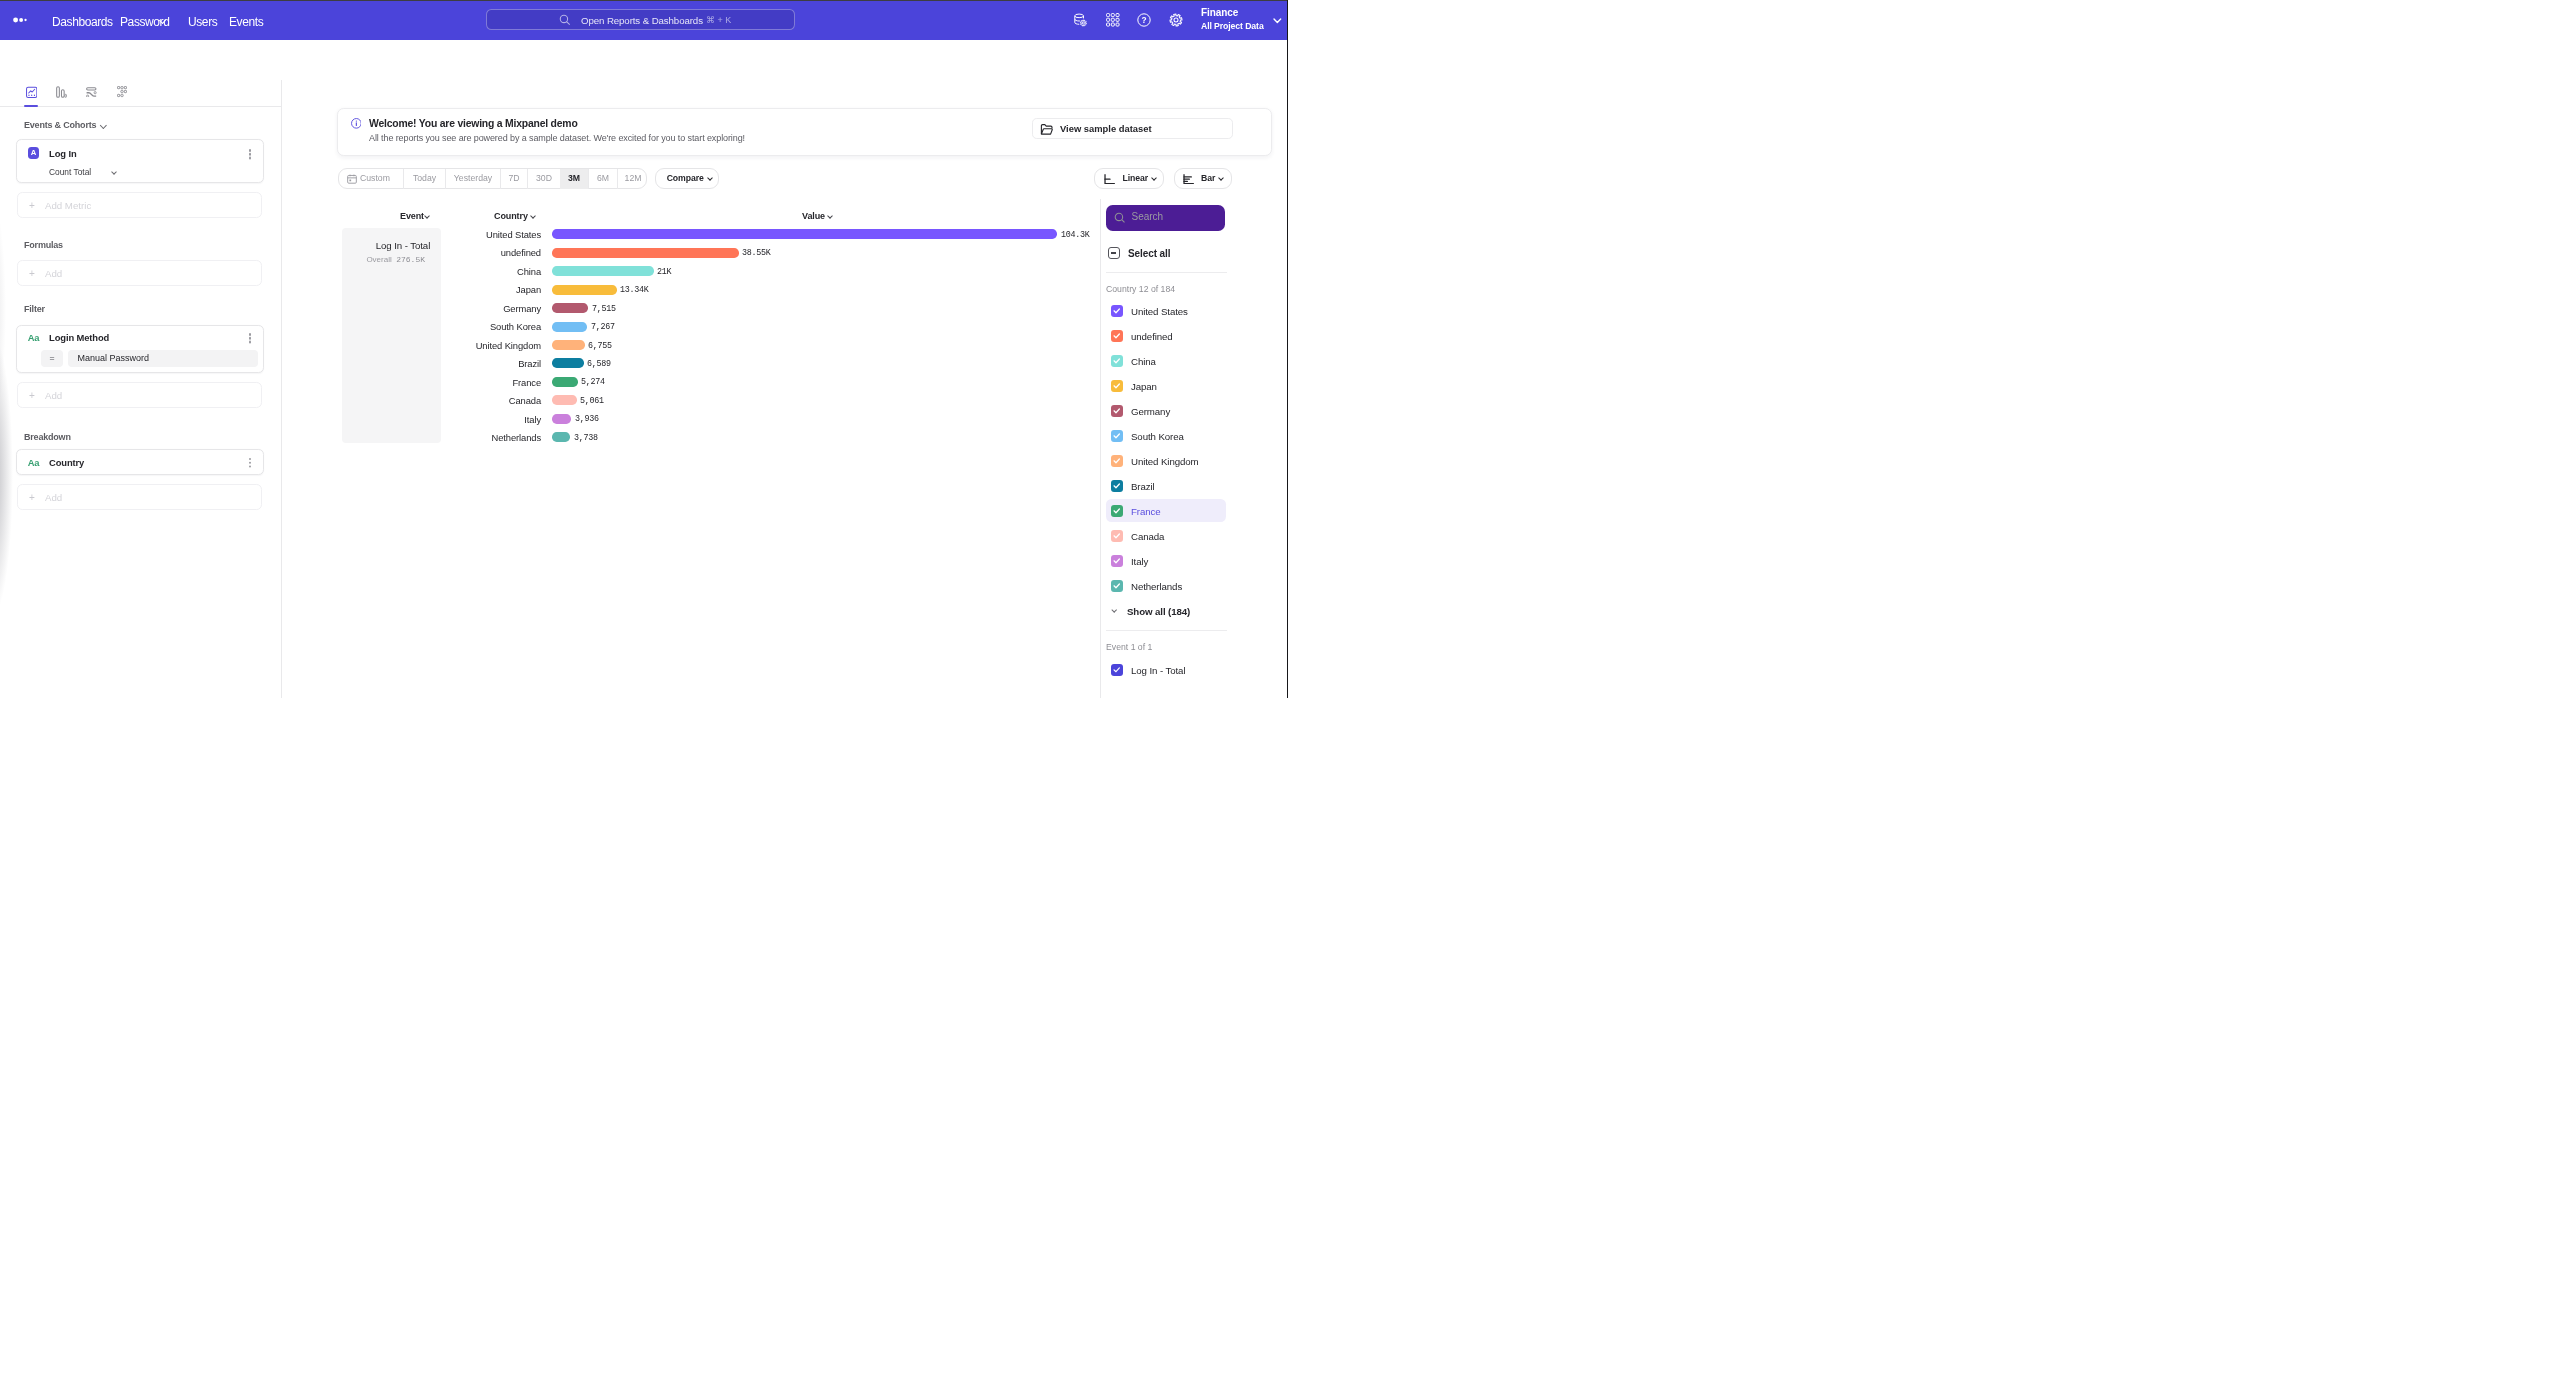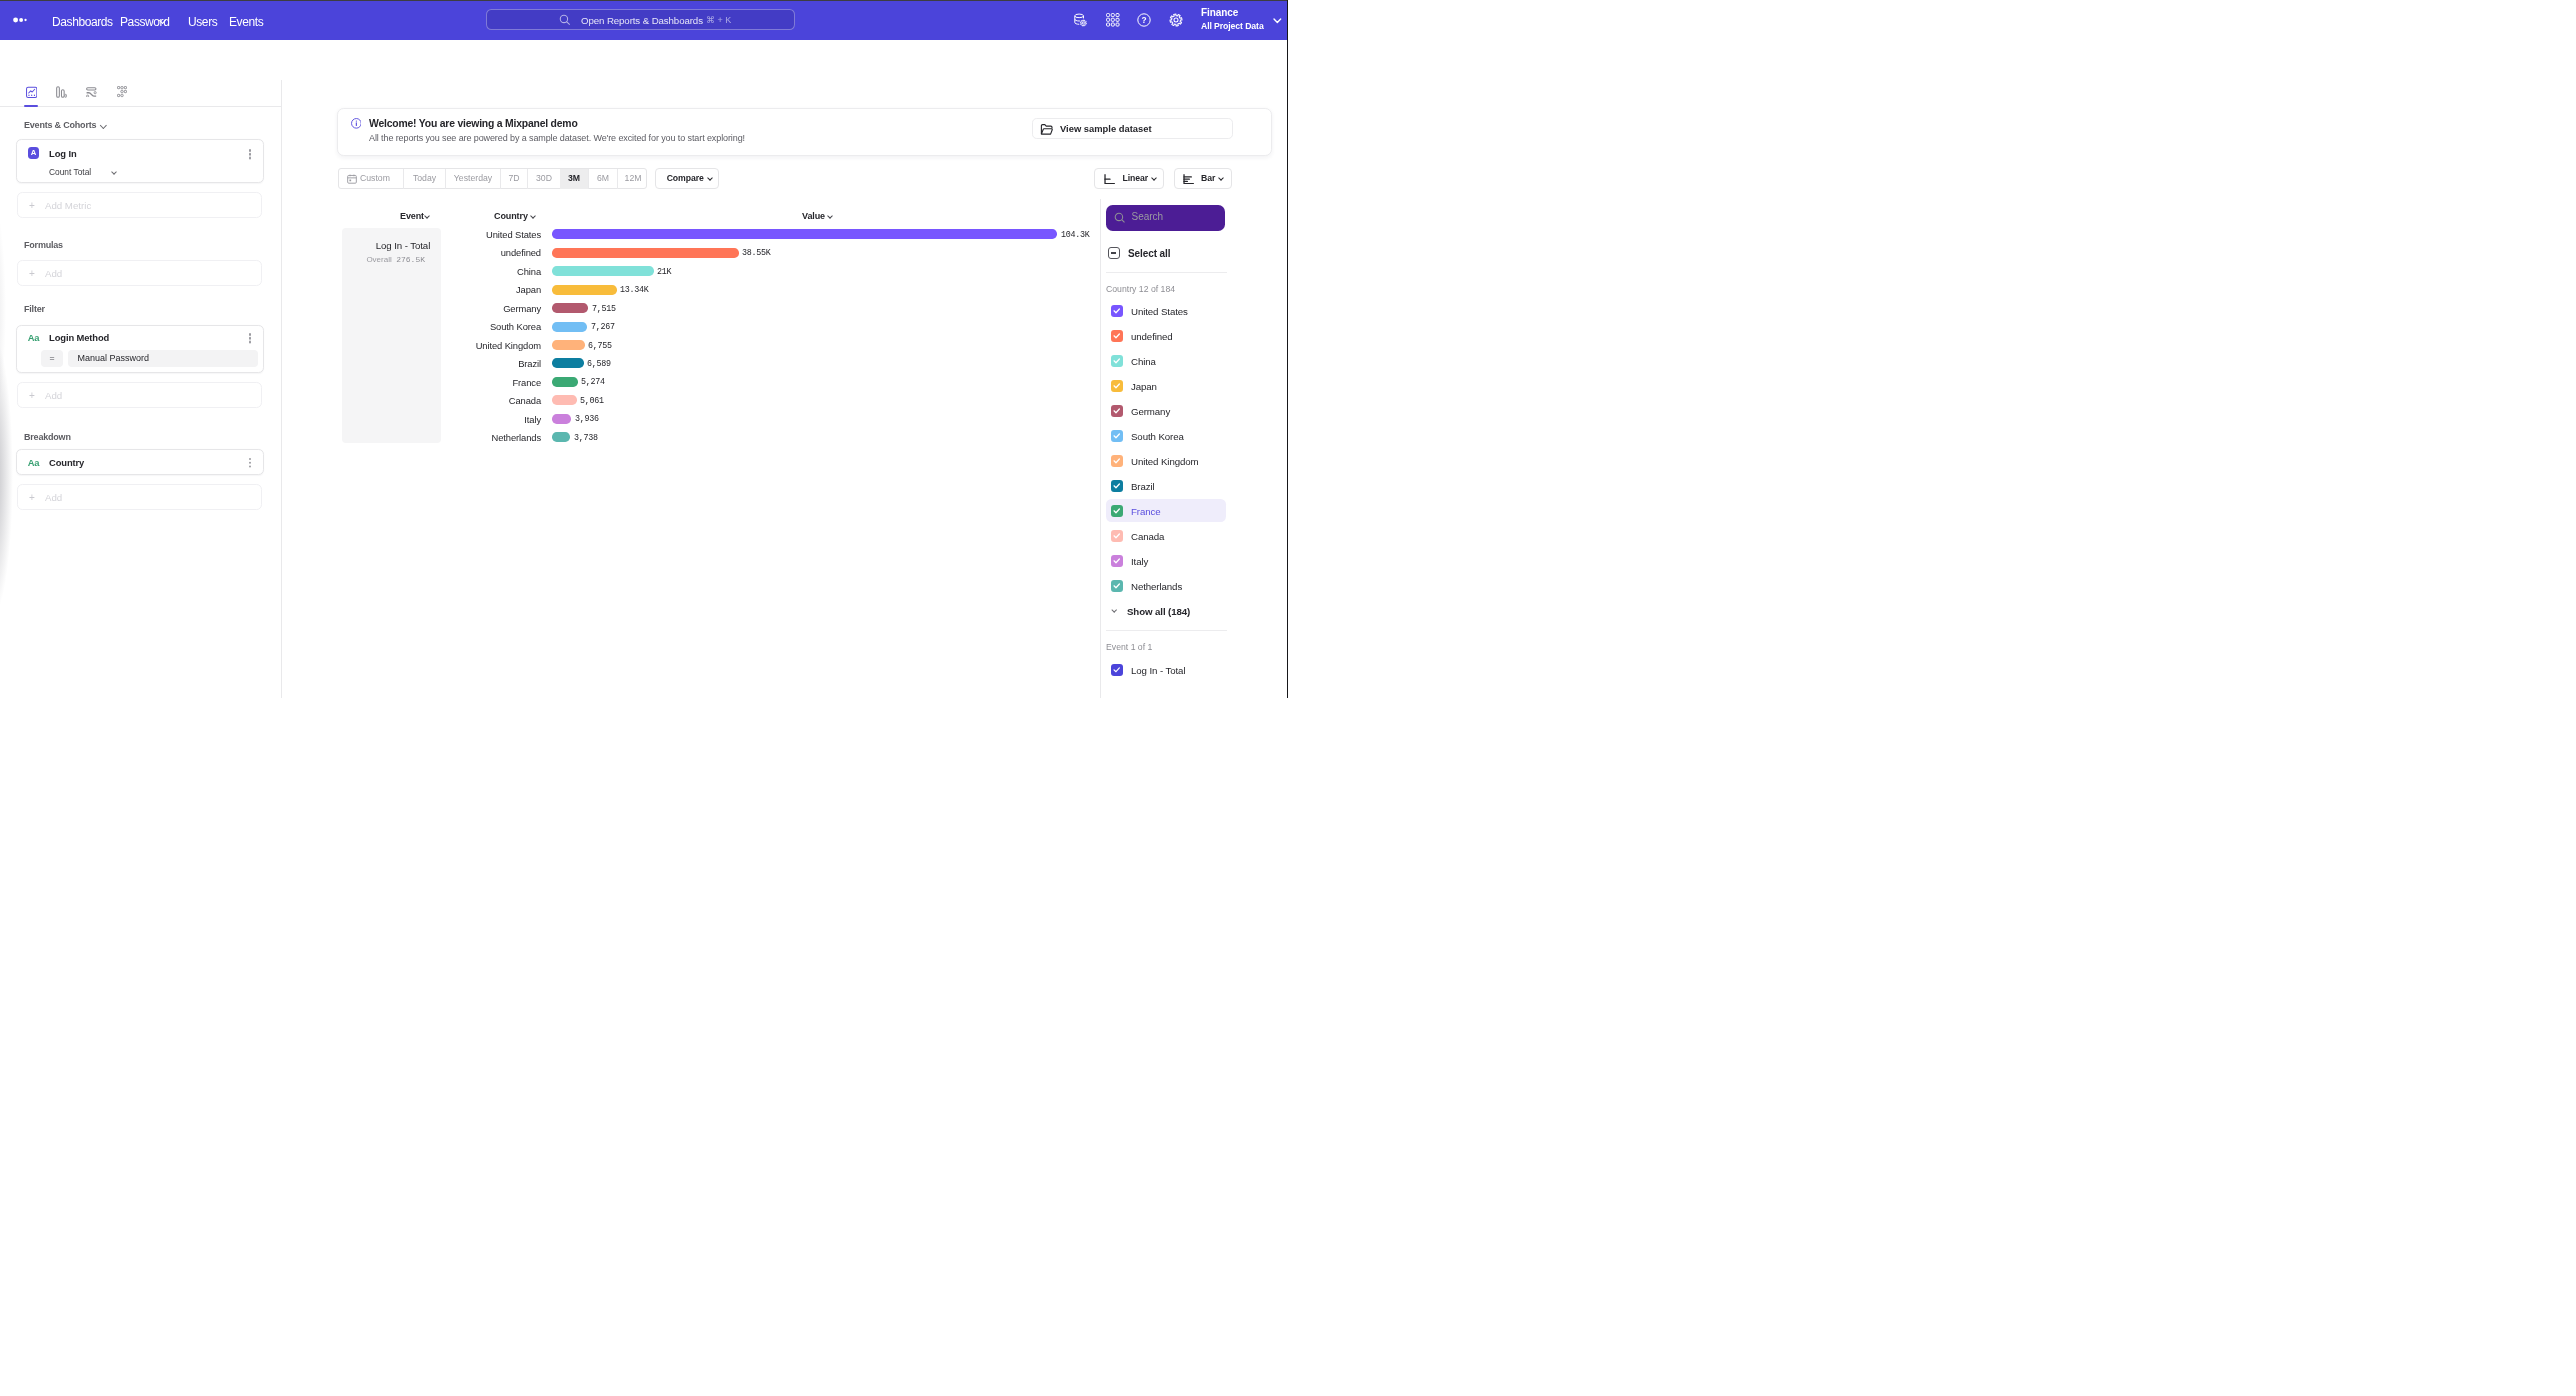--- a/index.html
+++ b/index.html
@@ -40,24 +40,24 @@
   .ghost { position:absolute; left:17.4px; width:245px; height:25.5px; border:0.7px solid #f0f0f3; border-radius:5.4px;
       font-size:9.7px; color:#d4d4d9; line-height:25px; }
   .ghost span { margin-left:10px; }
   .ghost .plus { font-size:10px; font-weight:400; margin-left:10.7px; color:#c9c9cf;}
   .aa { font-weight:700; font-size:9.4px; color:#38a072; letter-spacing:-0.3px;}
   .vdots { width:2.3px; height:2.3px; border-radius:50%; background:#9b9ba1; box-shadow:0 3.7px 0 #9b9ba1, 0 7.4px 0 #9b9ba1; }
 
   
   #banner { position:absolute; left:337px; top:108px; width:935px; height:48px; background:#fff;
      border:0.7px solid #ececee; border-radius:6.7px; box-shadow:0 1.3px 4px rgba(40,40,60,0.06); }
-  .segwrap { position:absolute; top:168px; height:21px; background:#fff; border:0.7px solid #e5e5e7; border-radius:3px; }
+  .segwrap { position:absolute; top:168px; height:21px; background:#fff; border:0.7px solid #e5e5e7; border-radius:9px; }
   .seg { position:absolute; top:0; height:19.5px; line-height:19.5px; text-align:center; font-size:8.7px; color:#9b9ba1; border-right:0.7px solid #e9e9eb; }
   .seg.on { background:#ededee; color:#26262b; font-weight:700; }
-  .btn { position:absolute; top:168px; height:21px; background:#fff; border:0.7px solid #e5e5e7; border-radius:4px;
+  .btn { position:absolute; top:168px; height:21px; background:#fff; border:0.7px solid #e5e5e7; border-radius:9px;
      font-size:8.7px; font-weight:600; color:#26262b; letter-spacing:-0.1px;}
 
   
   .colhead { position:absolute; top:211px; font-size:9px; font-weight:600; color:#26262b; letter-spacing:-0.1px;}
   #eventbox { position:absolute; left:342px; top:228px; width:99px; height:215px; background:#f5f5f6; border-radius:4px; }
   .rowlab { position:absolute; width:107px; text-align:right; font-size:9.4px; color:#26262b; letter-spacing:-0.1px;}
   .bar { position:absolute; left:552px; height:10.4px; border-radius:4.7px; }
   .barval { position:absolute; font-family:"Liberation Mono", monospace; font-size:8.4px; letter-spacing:-0.3px; color:#26262b; }
 
   

